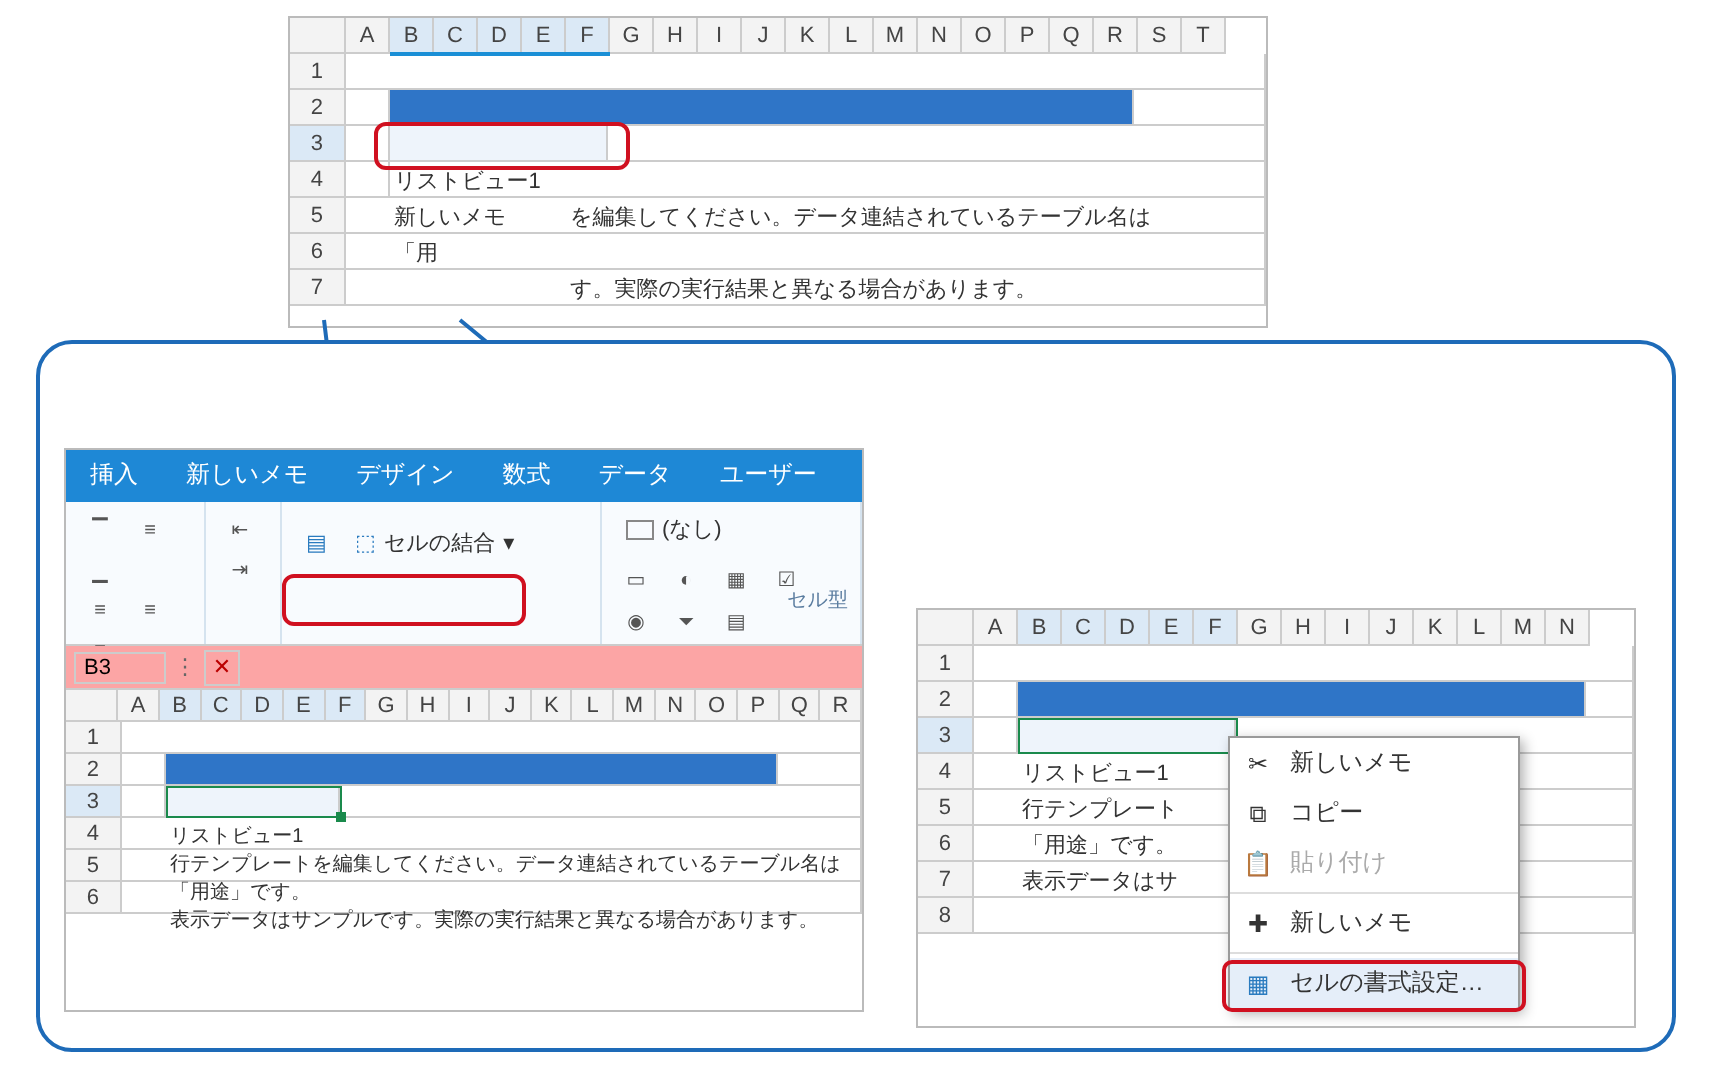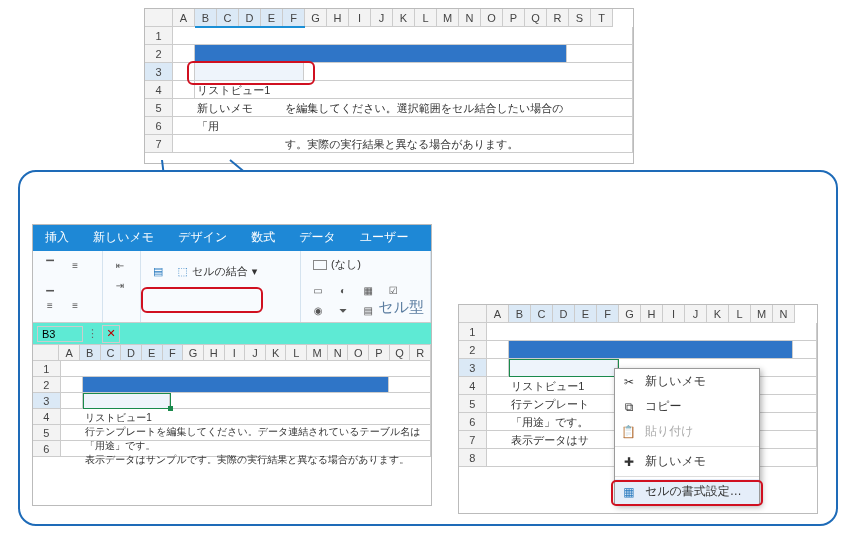--- a/index.html
+++ b/index.html
@@ -123,21 +123,21 @@
     border: 1px solid #888;
     box-shadow: 2px 2px 5px rgba(0,0,0,0.25);
     padding: 6px 8px;
     font-size: 11px; color: #333;
   }
   .tooltip .tt-title { font-weight: bold; margin-bottom: 4px; }
   .tooltip .tt-body { font-size: 10px; color: #555; }
 
   .cell-ref-bar {
     height: 22px; display: flex; align-items: center;
-    border-bottom: 1px solid #ccc; background: #5eead4;
+    border-bottom: 1px solid #ccc; background: #fca5a5;
     font-size: 11px; gap: 4px; padding-left: 4px;
   }
   .name-box { width: 46px; border: 1px solid #ccc; padding: 1px 4px; }
   .fx-btn { width: 18px; height: 18px; border: 1px solid #ccc; display: flex; align-items: center; justify-content: center; color: #b00; }
 
   .mini-grid { position: relative; }
 
   
   .panel-ctx {
     position: absolute;
@@ -163,21 +163,21 @@
   }
   .ctx-item .mi-ico { width: 16px; height: 16px; display: flex; align-items: center; justify-content: center; font-size: 12px; }
   .ctx-item.disabled { color: #aaa; }
   .ctx-item.hover { background: #e5eef9; }
   .ctx-red {
     position: absolute;
     border: 2px solid #d01020;
     border-radius: 5px;
   }
 
-  .grp-label { position: absolute; right: 6px; bottom: 5px; font-size: 15px; color: #5b7da0; }
+  .grp-label { position: absolute; right: 6px; bottom: 15px; font-size: 10px; color: #5b7da0; }
   .sel-green {
     position: absolute;
     border: 1px solid #1a8a4c;
   }
   .handle {
     position: absolute; width: 5px; height: 5px; background: #1a8a4c;
   }
 </style>
 </head>
 <body>
@@ -242,21 +242,21 @@
       <div class="row">
           <div class="hdr-cell rowhdr">7</div>
           <div class="cell" style="width:462px"></div>
         </div>
     </div>
 
     <div style="position:absolute;left:50px;top:17px;width:110px;height:2px;background:#1a8fd6"></div>
 
     <span class="wide-text" style="left:52px;top:74px">リストビュー1</span>
     <span class="wide-text" style="left:52px;top:92px"><span>新しいメモ</span></span>
-    <span class="wide-text" style="left:140px;top:92px">を編集してください。選択範囲をセル結合したい場合の</span>
+    <span class="wide-text" style="left:140px;top:92px">を編集してください。データ連結されているテーブル名は</span>
     <span class="wide-text" style="left:52px;top:110px">「用</span>
     <span class="wide-text" style="left:140px;top:128px">す。実際の実行結果と異なる場合があります。</span>
 
     <div class="sel-range" style="left:42px;top:52px;width:128px;height:24px"></div>
   </div>
 
   <div class="pointer">
     <svg viewBox="0 0 160 70">
         <path d="M10 68 L2 2 M150 68 L70 2" stroke="#1e6bb8" stroke-width="2" fill="none"></path>
       </svg>

